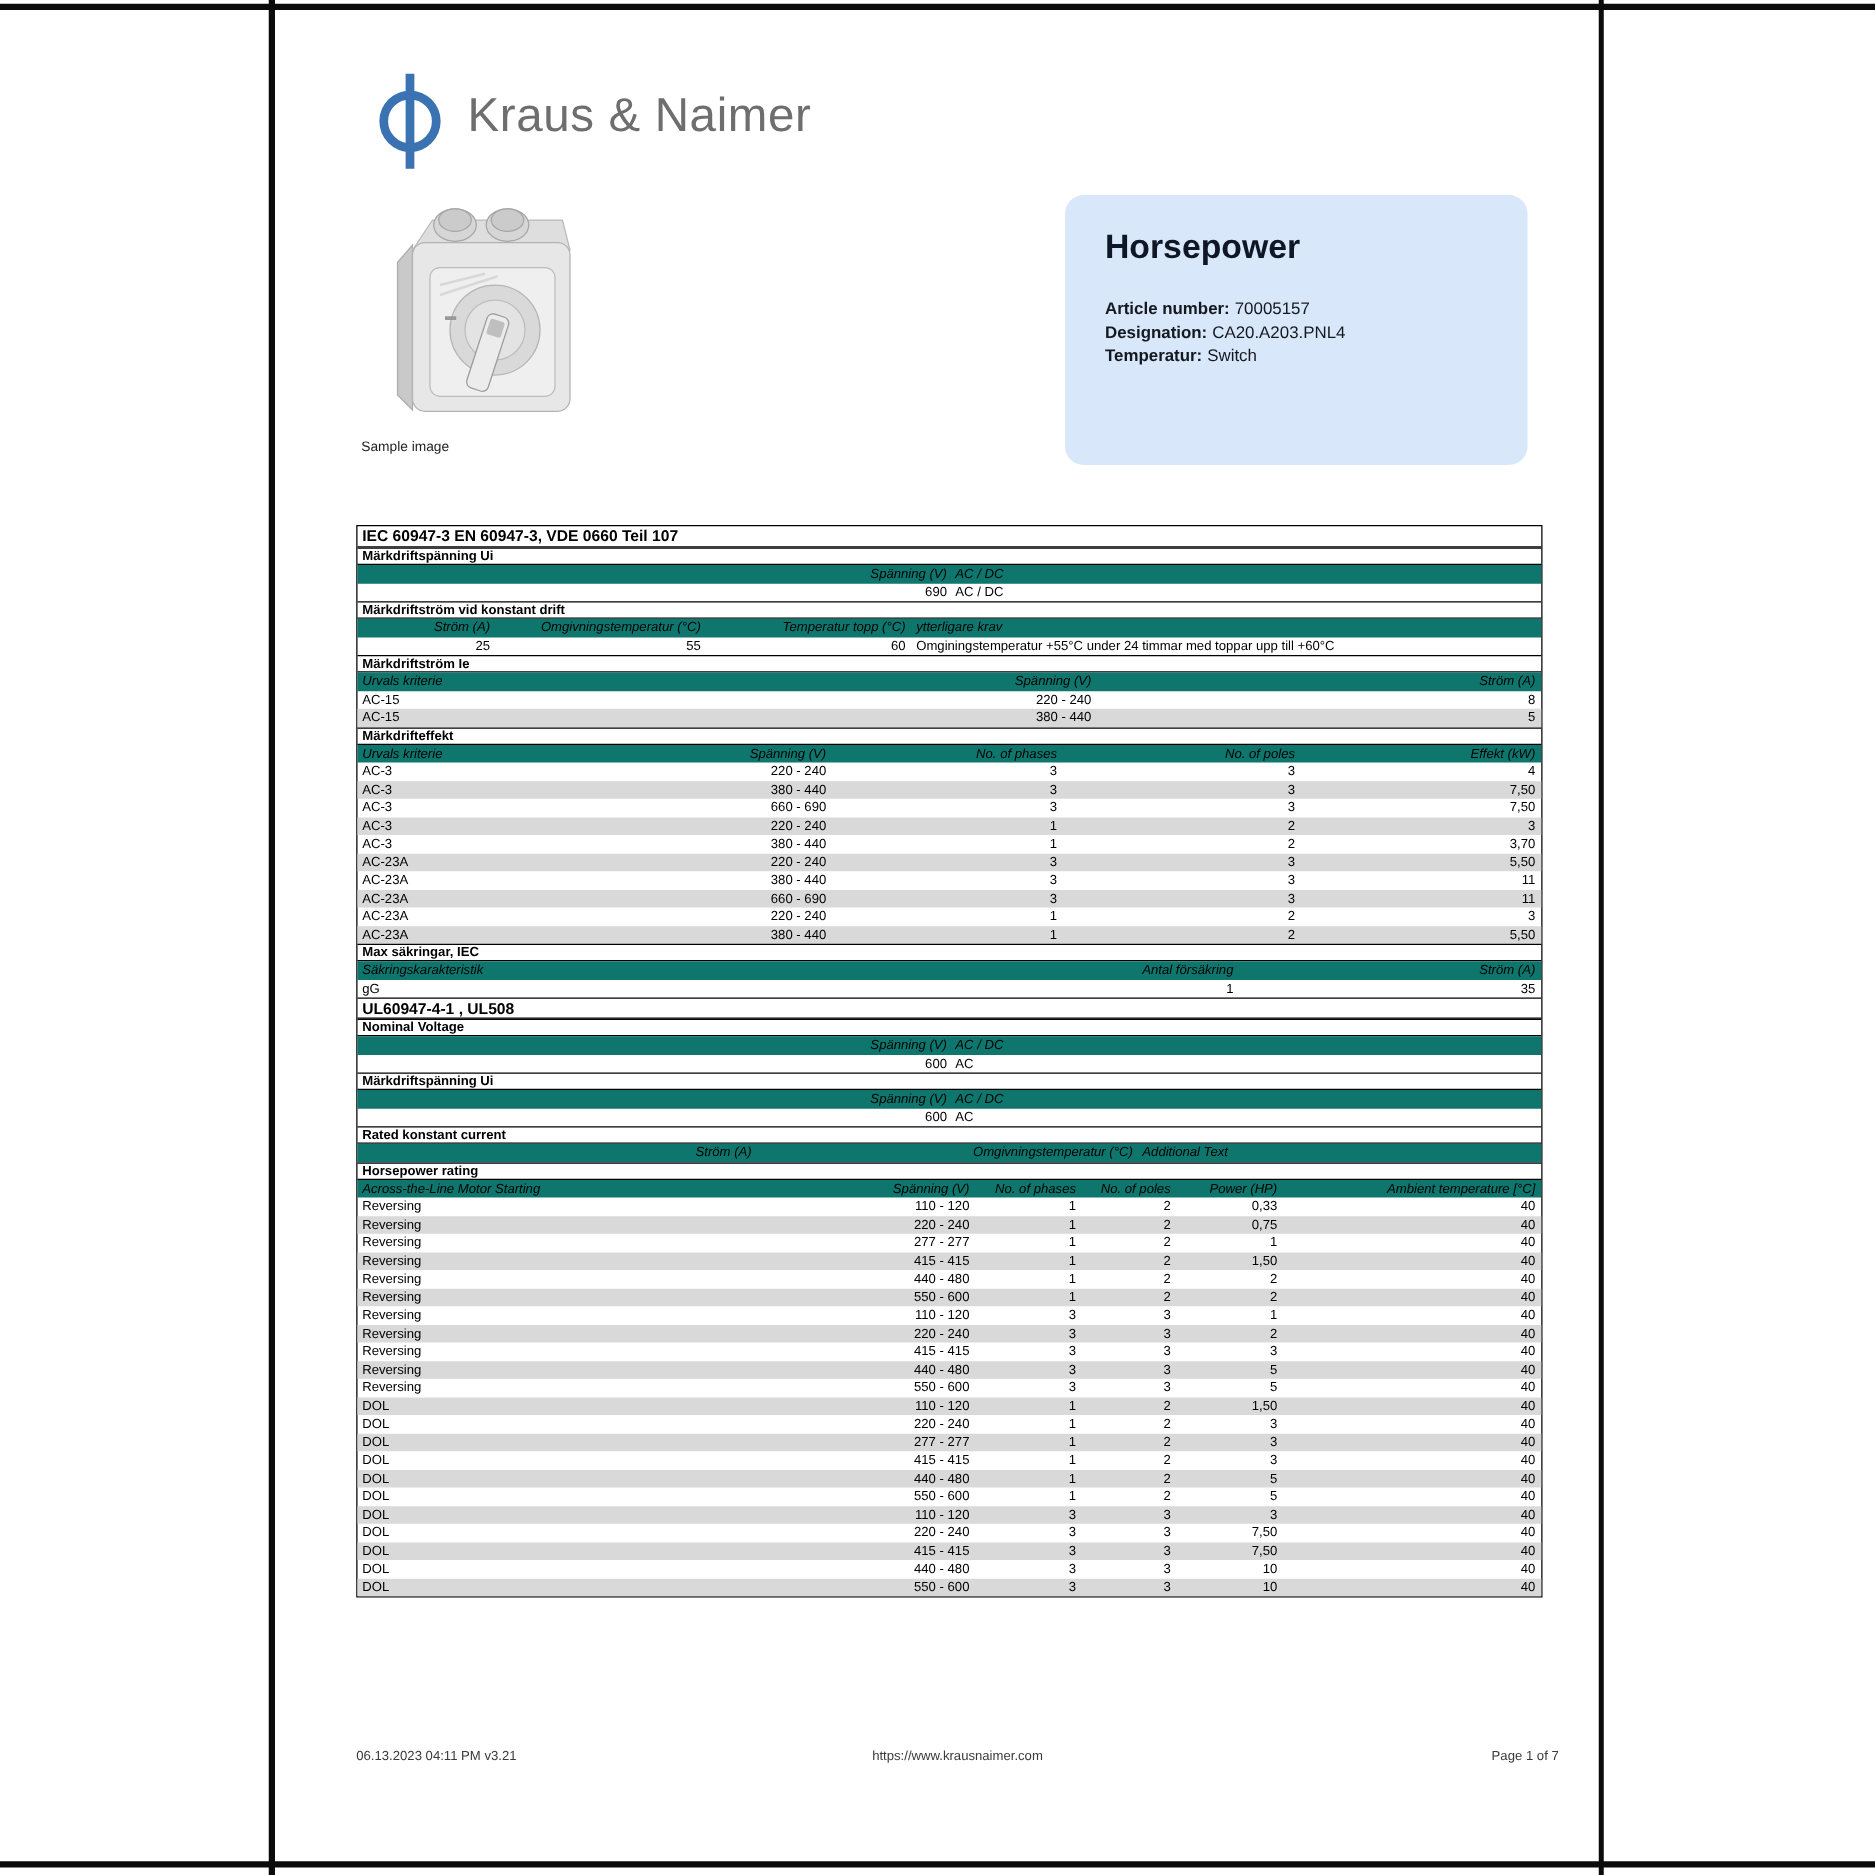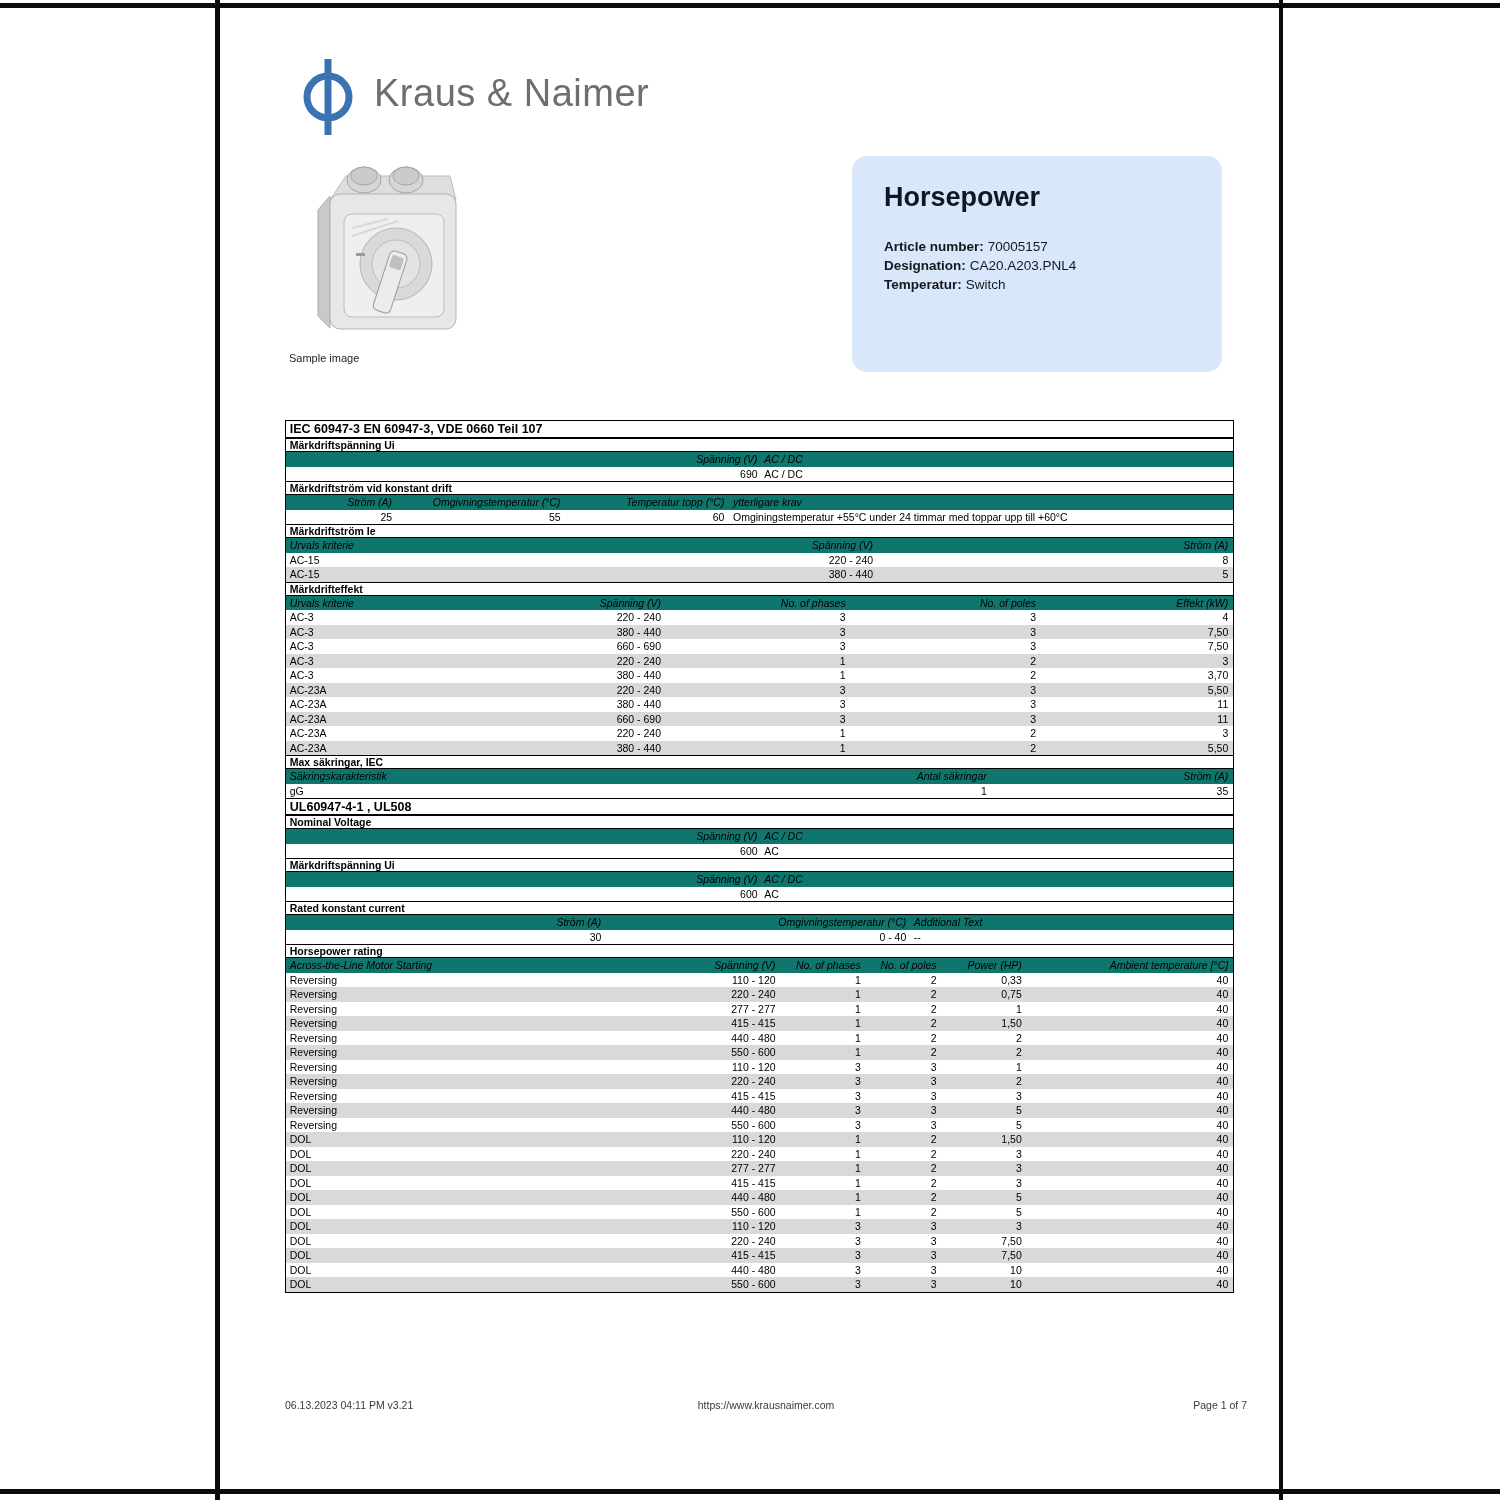--- a/index.html
+++ b/index.html
@@ -223,21 +223,21 @@
       <span class="tcell a-r" style="left: 20%; width: 19.6%;">380 - 440</span>
       <span class="tcell a-r" style="left: 40.6%; width: 18.5%;">1</span>
       <span class="tcell a-r" style="left: 60.1%; width: 19.1%;">2</span>
       <span class="tcell a-r" style="left: 79.5%; width: 20%;">5,50</span>
     </div>
     <div class="trow S">
       <span class="tcell a-l" style="left: 0.4%; width: 99%;">Max säkringar, IEC</span>
     </div>
     <div class="trow H">
       <span class="tcell a-l" style="left: 0.4%; width: 40%;">Säkringskarakteristik</span>
-      <span class="tcell a-r" style="left: 52.5%; width: 21.5%;">Antal säkringar</span>
+      <span class="tcell a-r" style="left: 52.5%; width: 21.5%;">Antal försäkring</span>
       <span class="tcell a-r" style="left: 79.5%; width: 20%;">Ström (A)</span>
     </div>
     <div class="trow D">
       <span class="tcell a-l" style="left: 0.4%; width: 40%;">gG</span>
       <span class="tcell a-r" style="left: 52.5%; width: 21.5%;">1</span>
       <span class="tcell a-r" style="left: 79.5%; width: 20%;">35</span>
     </div>
     <div class="trow T">
       <span class="tcell a-l" style="left: 0.4%; width: 99%;">UL60947-4-1 , UL508</span>
     </div>
@@ -263,25 +263,20 @@
       <span class="tcell a-r" style="left: 0%; width: 49.8%;">600</span>
       <span class="tcell a-l" style="left: 50.5%; width: 30%;">AC</span>
     </div>
     <div class="trow S">
       <span class="tcell a-l" style="left: 0.4%; width: 99%;">Rated konstant current</span>
     </div>
     <div class="trow H">
       <span class="tcell a-r" style="left: 0%; width: 33.3%;">Ström (A)</span>
       <span class="tcell a-r" style="left: 33.3%; width: 32.2%;">Omgivningstemperatur (°C)</span>
       <span class="tcell a-l" style="left: 66.3%; width: 33.3%;">Additional Text</span>
-    </div>
-    <div class="trow D">
-      <span class="tcell a-r" style="left: 0%; width: 33.3%;">30</span>
-      <span class="tcell a-r" style="left: 33.3%; width: 32.2%;">0 - 40</span>
-      <span class="tcell a-l" style="left: 66.3%; width: 33.3%;">--</span>
     </div>
     <div class="trow S">
       <span class="tcell a-l" style="left: 0.4%; width: 99%;">Horsepower rating</span>
     </div>
     <div class="trow H">
       <span class="tcell a-l" style="left: 0.4%; width: 40%;">Across-the-Line Motor Starting</span>
       <span class="tcell a-r" style="left: 31.7%; width: 20%;">Spänning (V)</span>
       <span class="tcell a-r" style="left: 51.7%; width: 9%;">No. of phases</span>
       <span class="tcell a-r" style="left: 60.7%; width: 8%;">No. of poles</span>
       <span class="tcell a-r" style="left: 68.7%; width: 9%;">Power (HP)</span>

